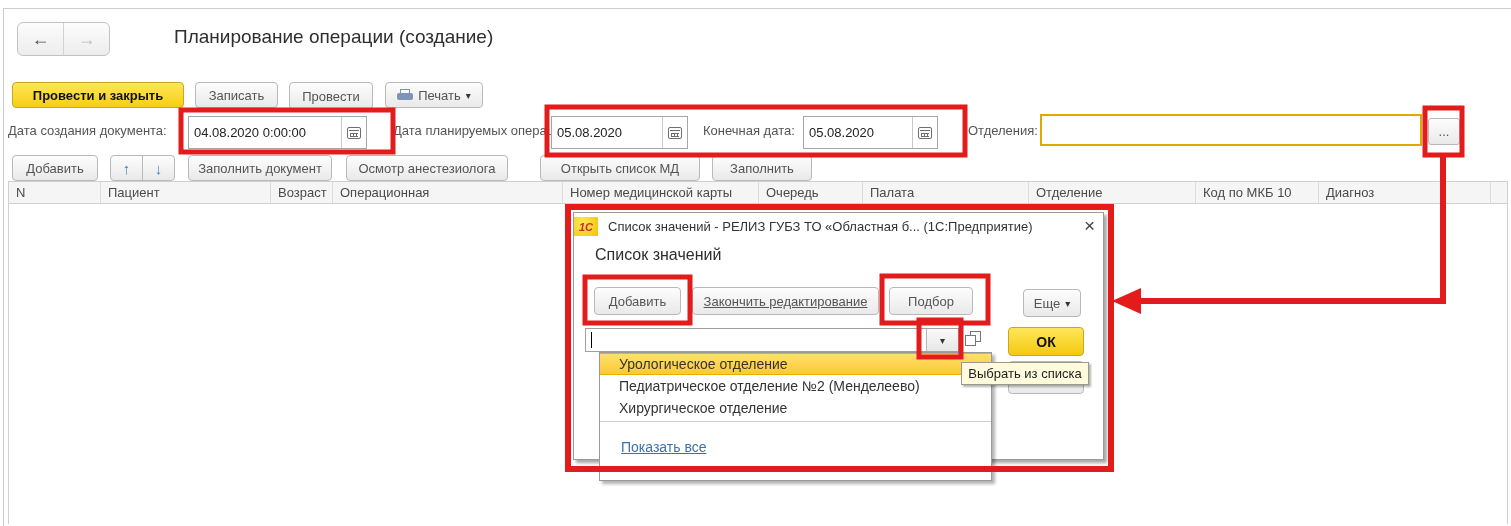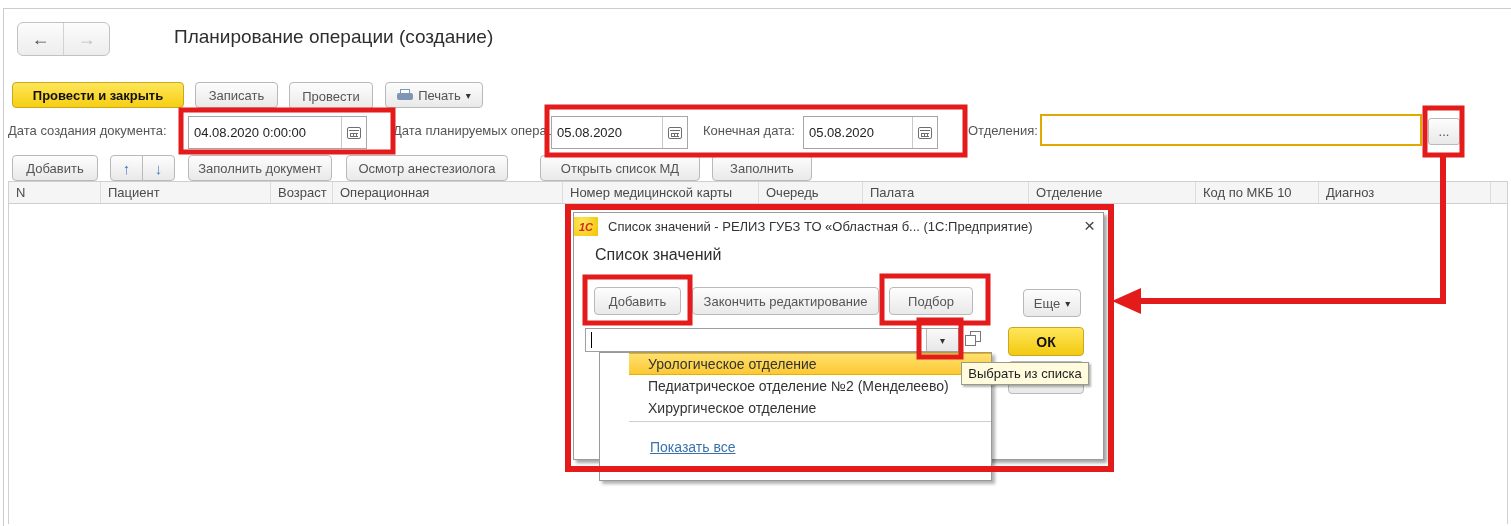--- a/index.html
+++ b/index.html
@@ -61,21 +61,21 @@
            border:1px solid #b9b9b9;background:linear-gradient(#fdfdfd,#e9e9e9);}
   .minput{position:absolute;left:11px;top:115px;width:374px;height:24px;border:1px solid #9f9f9f;background:#fff;display:flex;box-sizing:border-box;}
   .minput .cursor{width:1px;height:16px;background:#000;margin:3px 0 0 5px;}
   .dropbtn{position:absolute;right:0;top:0;bottom:0;width:31px;border-left:1px solid #b5b5b5;
            background:linear-gradient(#fafafa,#e7e7e7);display:flex;align-items:center;justify-content:center;color:#555;}
   .chooseicon{position:absolute;left:391px;top:118px;width:18px;height:16px;}
   .chooseicon .sq1{position:absolute;left:0;top:4px;width:9px;height:9px;border:1px solid #777;background:#fff;}
   .chooseicon .sq2{position:absolute;left:5px;top:0;width:9px;height:9px;border:1px solid #777;background:#fff;}
   
   .popup{position:absolute;left:599px;top:352px;width:393px;height:129px;background:#fff;border:1px solid #999;
-         box-shadow:3px 3px 3px rgba(0,0,0,.3);z-index:20;box-sizing:border-box;padding-left:29px;}
+         box-shadow:3px 3px 3px rgba(0,0,0,.3);z-index:20;box-sizing:border-box;}
   .pitem{height:22px;display:flex;align-items:center;padding-left:19px;font-size:14px;color:#333;white-space:nowrap;}
   .pitem.hl{background:linear-gradient(#ffe06d,#fcc934);border-top:1px solid #f0b400;border-bottom:1px solid #e8ae00;box-sizing:border-box;}
   .psep{height:1px;background:#cfcfcf;margin-top:2px;}
   .plink{margin:17px 0 0 21px;font-size:14px;color:#3973ad;text-decoration:underline;display:inline-block;}
   
   .tooltip{position:absolute;left:961px;top:362px;width:128px;height:23px;background:#fffbdc;border:1px solid #9a9a8a;
            box-shadow:2px 2px 2px rgba(0,0,0,.3);font-size:13px;color:#222;display:flex;align-items:center;justify-content:center;
            z-index:30;box-sizing:border-box;white-space:nowrap;}
   
   .ann{position:absolute;left:0;top:0;z-index:100;pointer-events:none;}
@@ -184,21 +184,21 @@
     <div class="mtitle">
       <span class="logo1c">1С</span>
       <span class="ttext">Список значений - РЕЛИЗ ГУБЗ ТО «Областная б... (1С:Предприятие)</span>
     </div>
     <div class="mclose">×</div>
     <div class="mheading">Список значений</div>
 
     <div class="btn mbtn" style="left:20px;width:87px;">
         <span>Добавить</span>
       </div>
-    <div class="btn mbtn" style="left:118px;width:187px;">
+    <div class="btn mbtn" style="left:118px;width:187px;text-decoration:underline;">
         <span>Закончить редактирование</span>
       </div>
     <div class="btn mbtn" style="left:315px;width:84px;">
         <span>Подбор</span>
       </div>
     <div class="btn mbtn" style="left:449px;width:58px;top:76px;">
       <span>Еще</span>
       <span class="caret">▾</span>
     </div>
 

